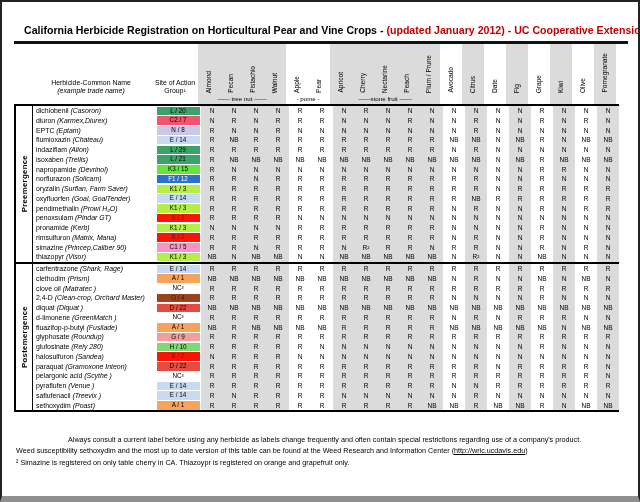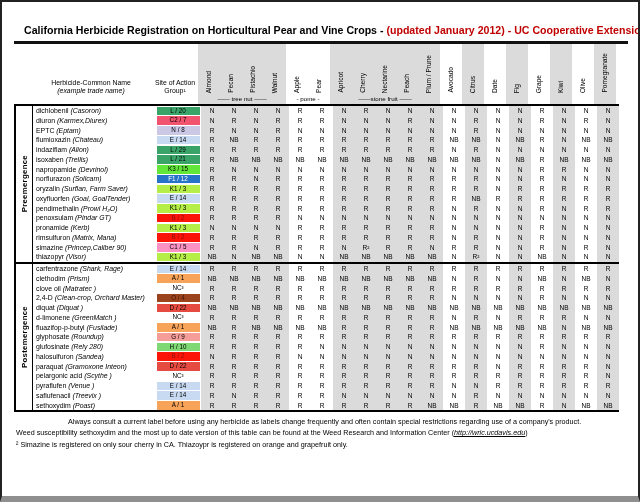--- a/index.html
+++ b/index.html
@@ -28,22 +28,22 @@
   .rows{flex:1;}
   .row{display:grid;grid-template-columns:122px 46px repeat(19,22px);height:9.75px;}
   .name{font-size:6.9px;white-space:nowrap;overflow:hidden;padding-left:3px;line-height:9.75px;}
   .it{font-style:italic;}
   .soa{height:100%;box-sizing:border-box;padding:0.5px 1.5px;}
   .chip{display:block;height:8.6px;font-size:6.3px;text-align:center;line-height:8.8px;overflow:hidden;}
   .cell{font-size:6.5px;text-align:center;line-height:9.75px;height:100%;}
   .cell.st{background:#dbdbdb;}
 
   .notes{font-size:7.2px;line-height:1.55;padding:4px 0 0 2px;}
-  .notes .indent{padding-left:52px;}
-  .link{text-decoration:underline;cursor:pointer;font-style:italic;}
+  .notes .indent{padding-left:52px;margin-top:18px;}
+  .link{text-decoration:underline;cursor:pointer;}
 </style>
 </head>
 <body>
 
 <div class="page">
   <div class="title"><span class="t-black">California Herbicide Registration on Horticultural Pear and Vine Crops - </span><span class="t-red">(updated January 2012) - UC Cooperative Extension</span></div>
   <div class="title-rule"></div>
 
   <div class="hdr">
     <div></div>
@@ -906,15 +906,15 @@
             <div class="cell">NB</div>
             <div class="cell st">NB</div>
           </div>
         </div>
       </div>
     </div>
 
   <div class="notes">
     <div class="indent">Always consult a current label before using any herbicide as labels change frequently and often contain special restrictions regarding use of a company's product.</div>
     <div><span>Weed susceptibility sethoxydim and the most up to date version of this table can be found at the Weed Research and Information Center (</span><span class="link">http://wric.ucdavis.edu</span><span>)</span></div>
-    <div>² Simazine is registered on only sour cherry in CA.  Thiazoypr is registered on orange and grapefruit only.</div>
+    <div>² Simazine is registered on only table cherry in CA.  Thiazoypr is registered on orange and grapefruit only.</div>
   </div>
 </div>
 
 </body></html>

